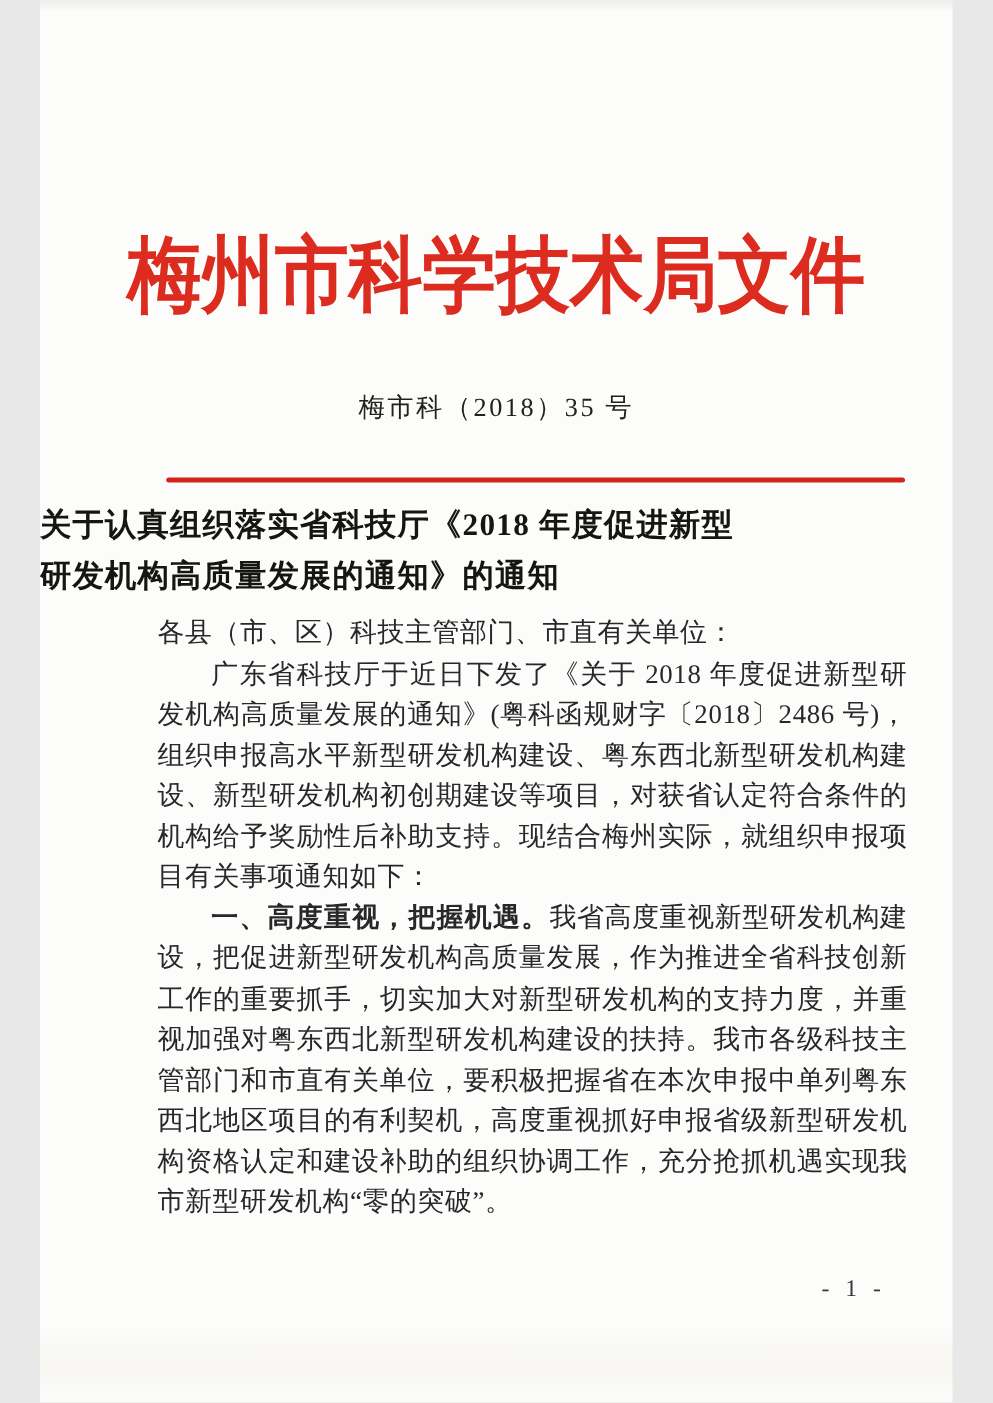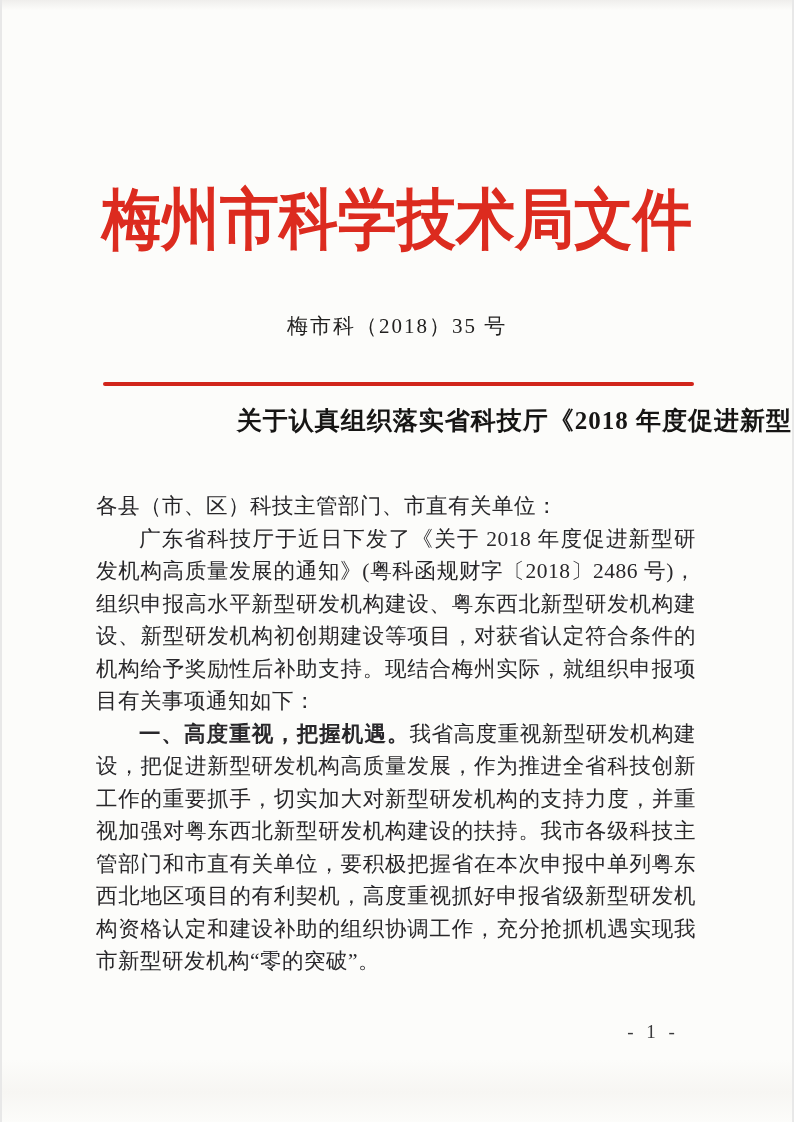--- a/index.html
+++ b/index.html
@@ -2,21 +2,21 @@
 <html style="--header-red: #dc2b1f; --rule-red: #d1251b;"><head>
 <meta charset="utf-8">
 <style>
   html, body {
     margin: 0;
     padding: 0;
     background: #e8e8e8;
   }
   .page {
     position: relative;
-    width: 790px;
+    width: 730px;
     height: 1122px;
     margin: 0 auto;
     background:
       linear-gradient(180deg, #efeeec 0px, #fcfcfa 10px 1060px, #f7f6f3 1092px, #fcfcfa 1122px);
     overflow: hidden;
     font-family: "Liberation Serif", "DejaVu Serif", serif;
   }
   .agency-title {
     position: absolute;
     top: 176px;
@@ -50,21 +50,21 @@
     height: 4px;
     background: var(--rule-red, #d1251b);
     border-radius: 2px;
   }
   .doc-title {
     position: absolute;
     top: 400px;
     left: 0;
     right: 0;
     margin: 0;
-    text-align: right;
+    text-align: left;
     font-size: 25px;
     font-weight: bold;
     line-height: 41px;
     letter-spacing: 1px;
     color: #161514;
   }
   .doc-title .title-line {
     display: block;
     white-space: nowrap;
   }
@@ -109,20 +109,21 @@
 <div class="page">
 
   <div class="agency-title">梅州市科学技术局文件</div>
 
   <div class="doc-number">梅市科（2018）35 号</div>
 
   <div class="red-rule"></div>
 
   <h1 class="doc-title">
     <span class="title-line">关于认真组织落实省科技厅《2018 年度促进新型</span>
+    <span class="title-line">研发机构高质量发展的通知》的通知</span>
   </h1>
 
   <div class="body-text">
     <p class="salutation">各县（市、区）科技主管部门、市直有关单位：</p>
     <p class="para">广东省科技厅于近日下发了《关于 2018 年度促进新型研发机构高质量发展的通知》(粤科函规财字〔2018〕2486 号)，组织申报高水平新型研发机构建设、粤东西北新型研发机构建设、新型研发机构初创期建设等项目，对获省认定符合条件的机构给予奖励性后补助支持。现结合梅州实际，就组织申报项目有关事项通知如下：</p>
     <p class="para">
       <span class="para-lead">一、高度重视，把握机遇。</span><span>我省高度重视新型研发机构建设，把促进新型研发机构高质量发展，作为推进全省科技创新工作的重要抓手，切实加大对新型研发机构的支持力度，并重视加强对粤东西北新型研发机构建设的扶持。我市各级科技主管部门和市直有关单位，要积极把握省在本次申报中单列粤东西北地区项目的有利契机，高度重视抓好申报省级新型研发机构资格认定和建设补助的组织协调工作，充分抢抓机遇实现我市新型研发机构“零的突破”。</span>
     </p>
   </div>
 

